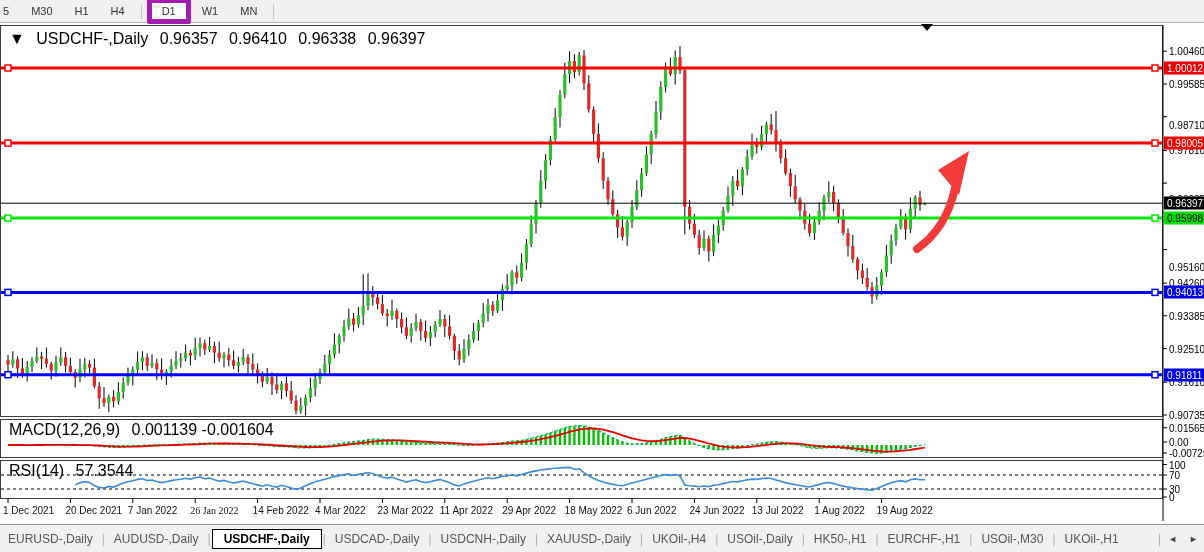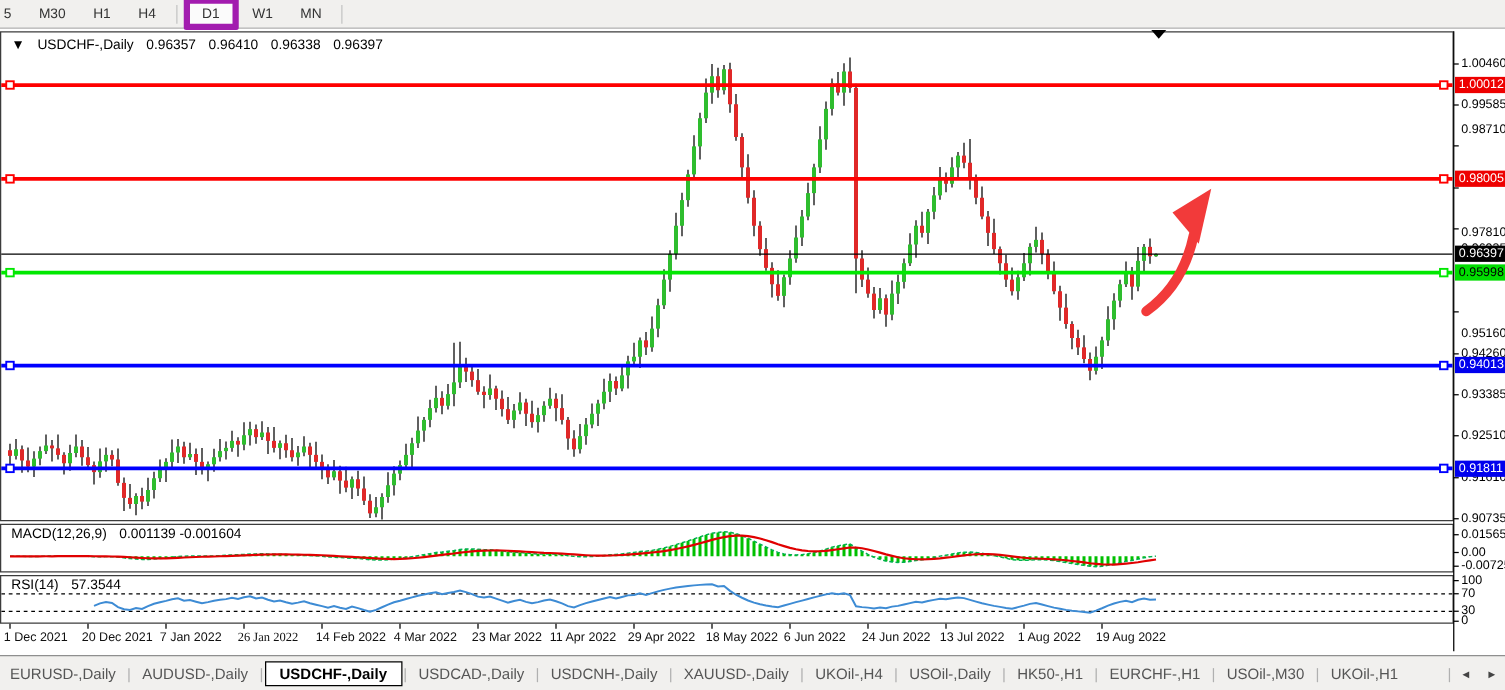--- a/index.html
+++ b/index.html
@@ -11,21 +11,21 @@
            font-size:11px;color:#333;z-index:8;box-sizing:border-box;}
   .tf-btn{padding:3px 11px;white-space:nowrap;}
   .tf-btn.active{background:#fbfbfb;border:5px solid #a21caf;border-radius:2px;padding:2px 10px;}
   .tb-sep{width:1px;height:15px;background:#c4c4c4;margin:0 5px;}
   
   .panel{position:absolute;left:0;width:1163px;background:#fff;border:1px solid #3c3c3c;
          box-sizing:border-box;z-index:1;}
   #panel-main{top:25px;height:392px;}
   #panel-macd{top:419px;height:39px;}
   #panel-rsi{top:460px;height:39px;}
-  .panel-label{position:absolute;left:9px;font-size:11px;color:#000;z-index:6;white-space:nowrap;}
+  .panel-label{position:absolute;left:9px;font-size:16px;color:#000;z-index:6;white-space:nowrap;}
   #chart-title{top:30px;}
   #macd-label{top:421px;}
   #rsi-label{top:462px;}
   .panel-label .sp{margin-right:7px;}
   .tick-label{position:absolute;left:1169px;font-size:10px;color:#000;
               transform:translateY(-50%);z-index:3;white-space:nowrap;}
   .badge{position:absolute;left:1164px;min-width:36px;font-size:10px;padding:0 3px;height:13px;
          line-height:13px;transform:translateY(-50%);z-index:4;white-space:nowrap;}
   .date-label{position:absolute;top:505px;font-size:10px;color:#111;z-index:3;white-space:nowrap;}
   #overlay{position:absolute;top:0;left:0;z-index:2;pointer-events:none;}
@@ -74,22 +74,22 @@
   </div>
 
   <div id="rsi-label" class="panel-label">
     <span class="sp">RSI(14)</span>
     <span>57.3544</span>
   </div>
 
   <div id="price-axis">
       <div class="tick-label" style="top: 51.2px;">1.00460</div>
       <div class="tick-label" style="top: 84px;">0.99585</div>
-      <div class="tick-label" style="top: 104px;">0.98710</div>
-      <div class="tick-label" style="top: 150.4px; margin-top: 36px;">0.97810</div>
+      <div class="tick-label" style="top: 125px;">0.98710</div>
+      <div class="tick-label" style="top: 150.4px;">0.97810</div>
       <div class="tick-label" style="top: 199px;">0.96935</div>
       <div class="tick-label" style="top: 267px;">0.95160</div>
       <div class="tick-label" style="top: 283.1px;">0.94260</div>
       <div class="tick-label" style="top: 315.8px;">0.93385</div>
       <div class="tick-label" style="top: 348.6px;">0.92510</div>
       <div class="tick-label" style="top: 382.2px;">0.91610</div>
       <div class="tick-label" style="top: 415px;">0.90735</div>
       <div class="badge" style="top: 68px; background: rgb(238, 0, 0); color: rgb(255, 255, 255);">1.00012</div>
       <div class="badge" style="top: 143.1px; background: rgb(238, 0, 0); color: rgb(255, 255, 255);">0.98005</div>
       <div class="badge" style="top: 203.2px; background: rgb(0, 0, 0); color: rgb(255, 255, 255);">0.96397</div>

